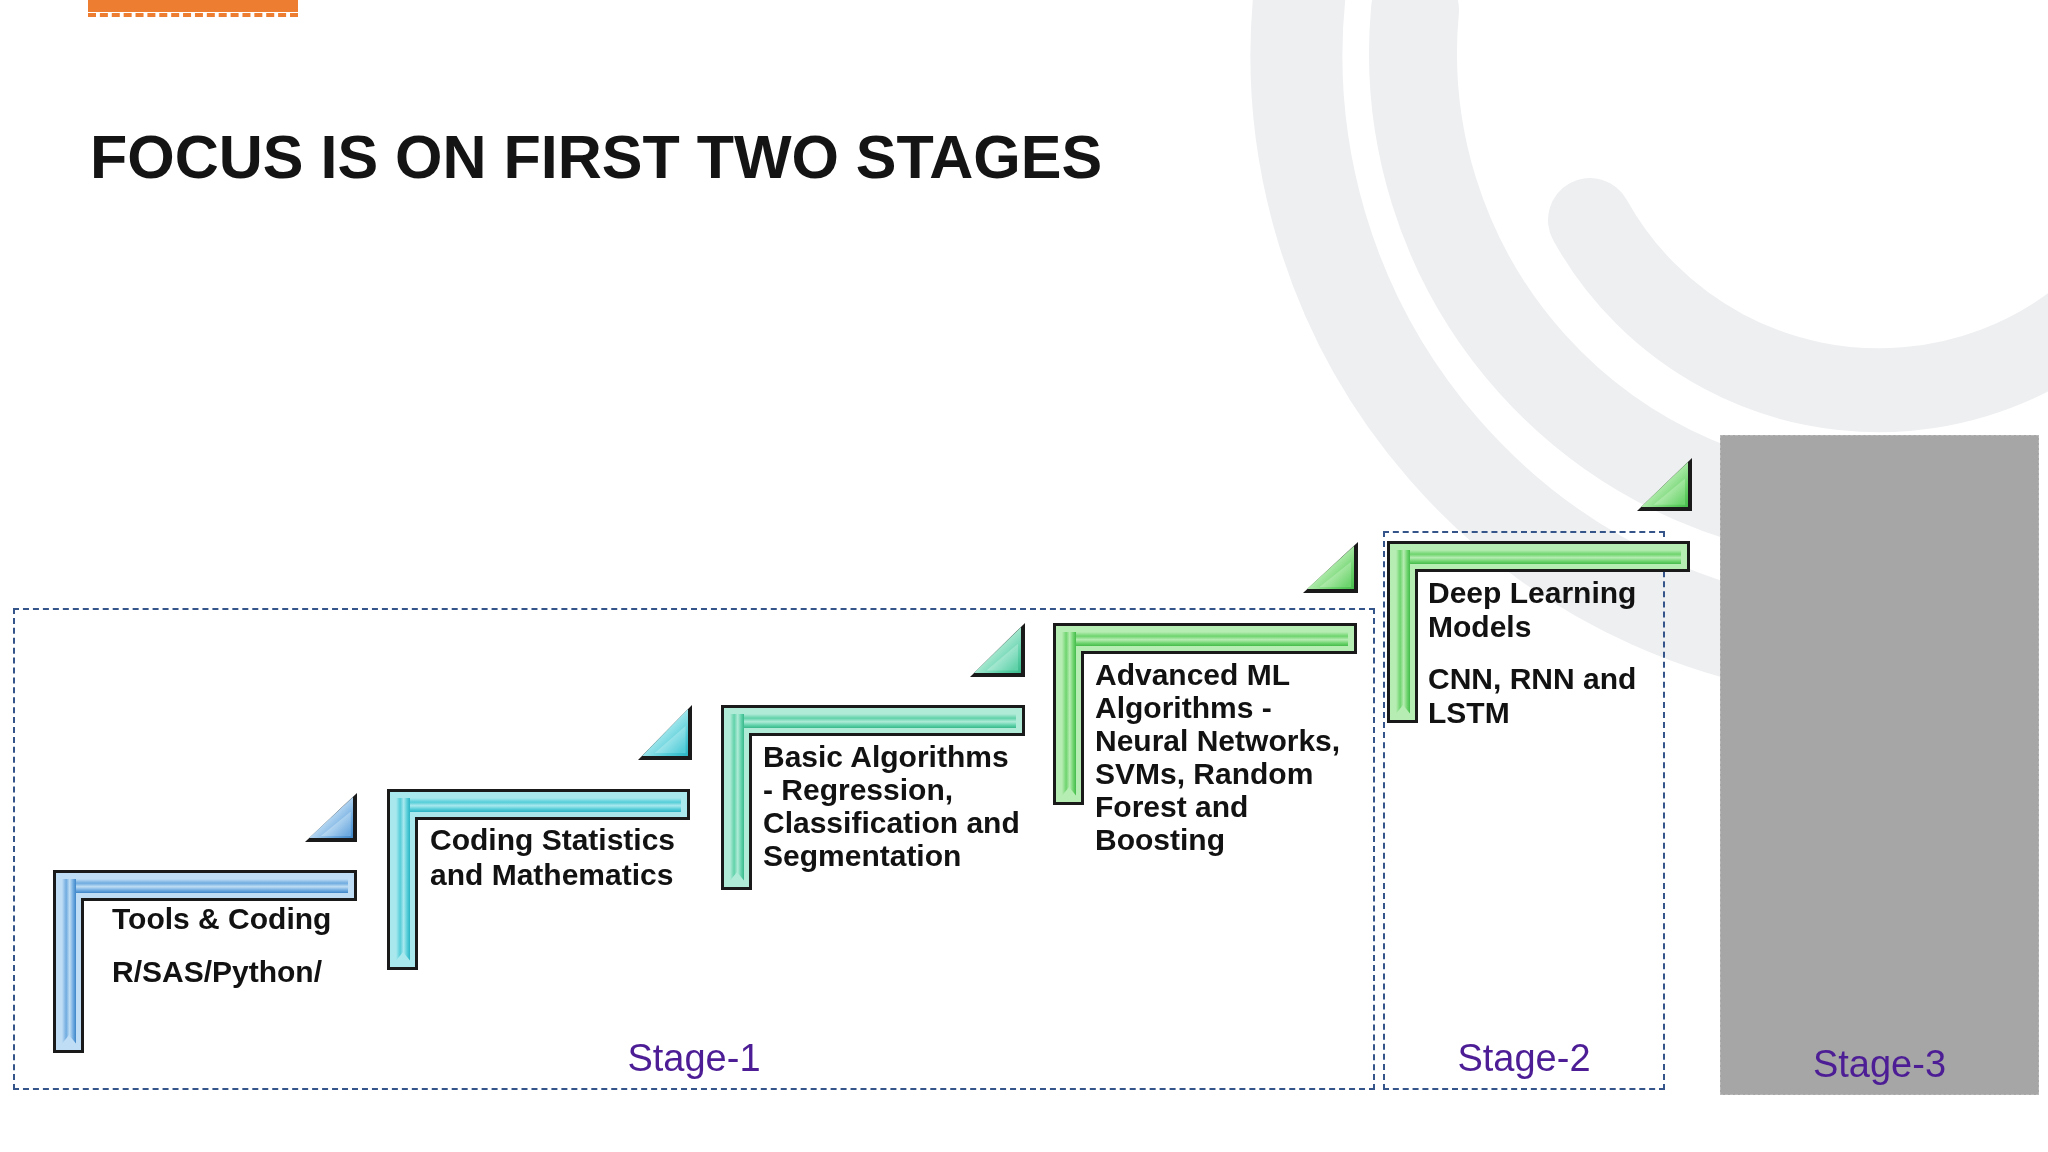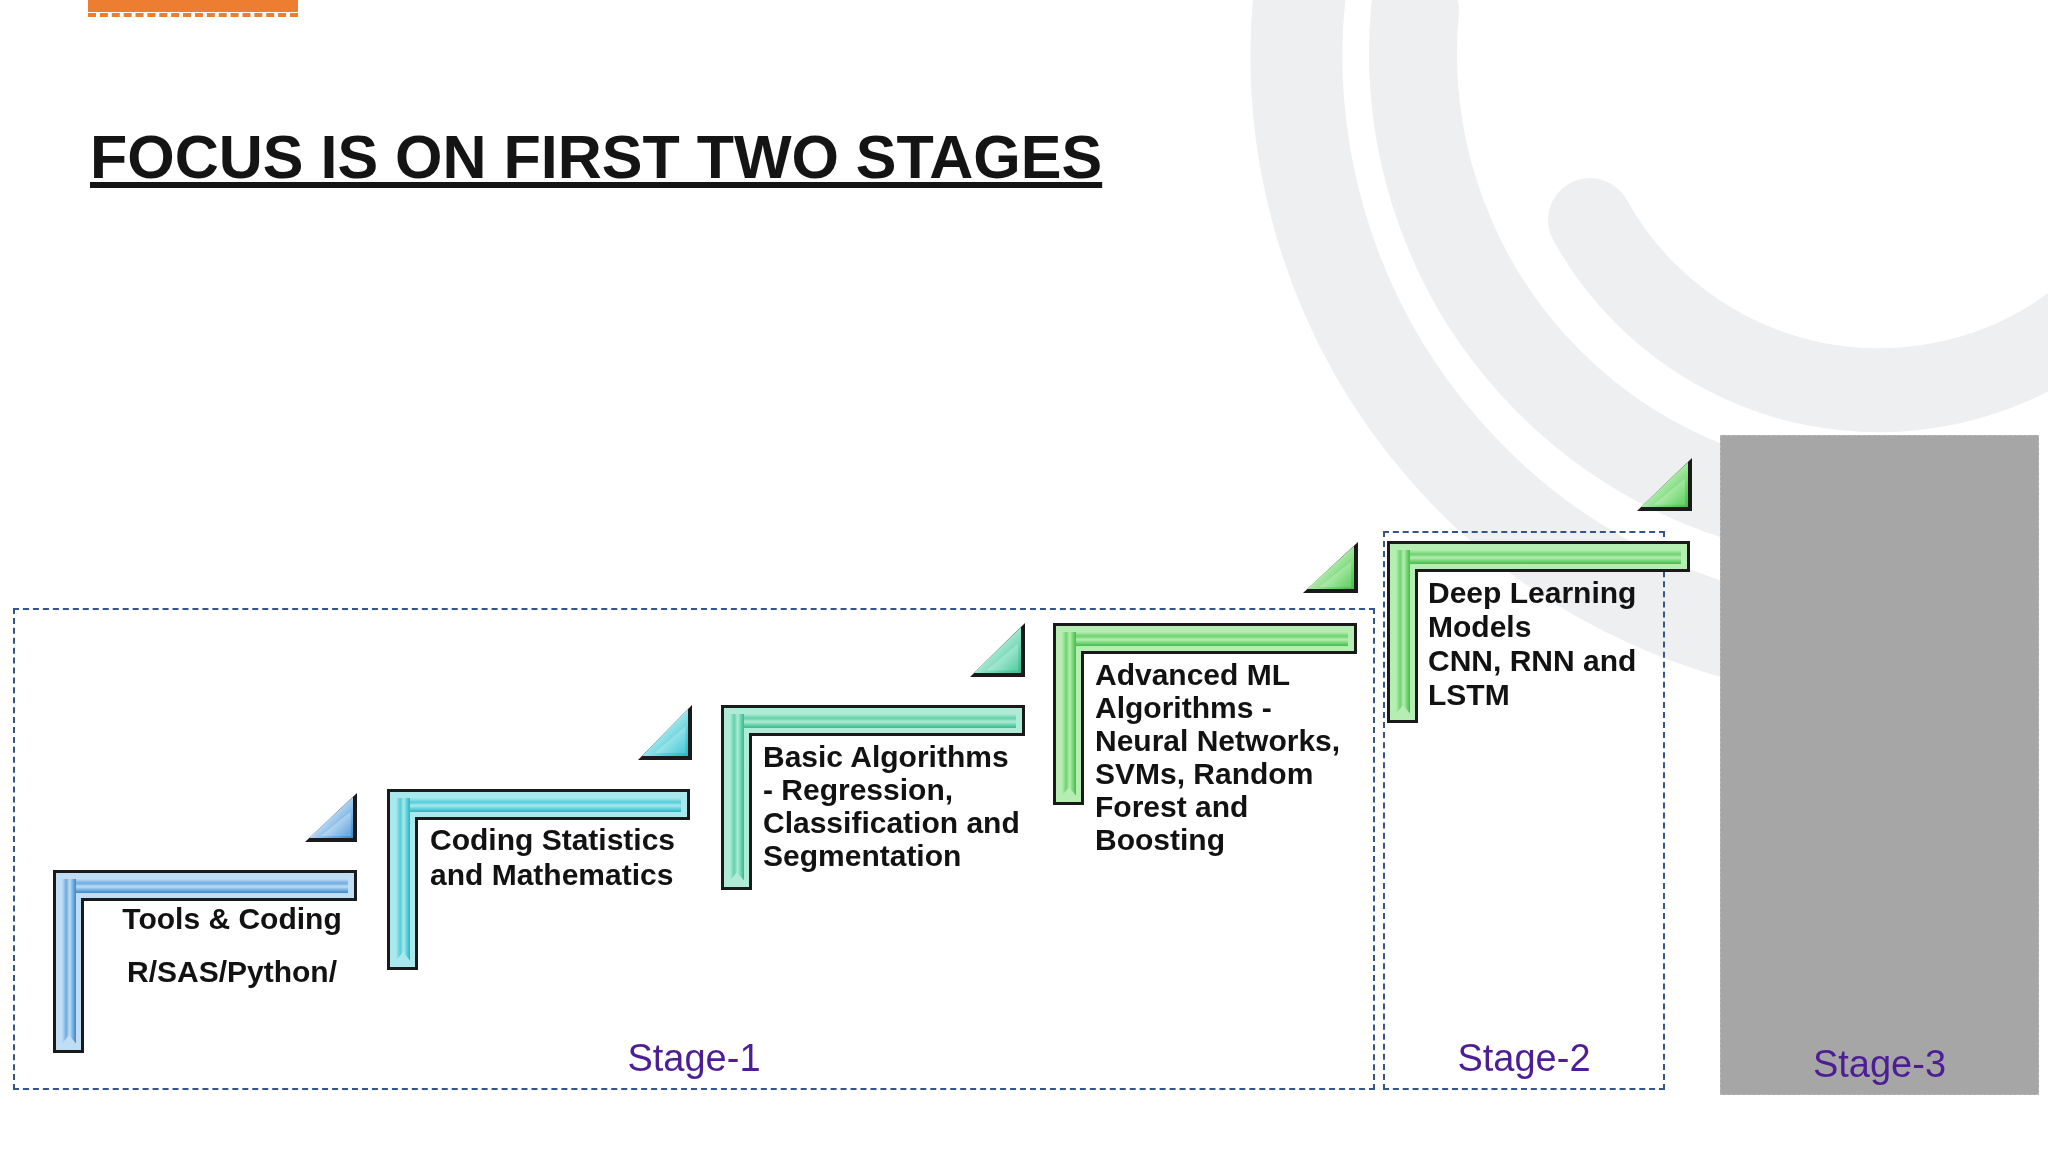--- a/index.html
+++ b/index.html
@@ -13,21 +13,21 @@
   
   #watermark{position:absolute;left:0;top:0;z-index:0;}
 
   
   .accent-bar{left:88px;top:0;width:210px;height:12px;background:#ED7D31;z-index:2;}
   .accent-bar-dashes{left:88px;top:13px;width:210px;height:0;border-bottom:4px dashed #ED7D31;z-index:2;}
 
   
   .title{
     left:90px;top:122px;margin:0;z-index:2;
-    font-size:61px;font-weight:800;color:#141414;letter-spacing:0px;white-space:nowrap;text-decoration:underline;
+    font-size:61px;font-weight:800;color:#141414;letter-spacing:0px;white-space:nowrap;
   }
 
   
   .stage-box{border:2px dashed #35548A;z-index:1;}
   .stage1{left:13px;top:608px;width:1358px;height:478px;}
   .stage2{left:1383px;top:531px;width:278px;height:555px;}
   .stage3{left:1720px;top:435px;width:317px;height:658px;background:#A6A6A6;border:1px dashed #b8b8b8;z-index:1;}
   .stage-label{
     position:absolute;left:0;right:0;bottom:8px;text-align:center;
     font-size:38px;color:#4c1d95;
@@ -86,28 +86,28 @@
   }
   .t1{left:305px;top:793px;width:52px;height:49px;}
   .t2{left:638px;top:705px;width:54px;height:55px;}
   .t3{left:970px;top:623px;width:55px;height:54px;}
   .t4{left:1303px;top:542px;width:55px;height:51px;}
   .t5{left:1637px;top:458px;width:55px;height:53px;}
 
   
   .step-text{z-index:4;color:#121212;font-size:30px;}
   .step-text p{margin:0;font-weight:bold;}
-  .st1{left:97px;top:901px;width:270px;text-align:center;}
+  .st1{left:112px;top:901px;width:270px;}
   .st1 p{line-height:36px;margin-bottom:17px;}
   .st2{left:430px;top:822px;width:292px;line-height:35px;}
   .st3{left:763px;top:740px;width:262px;line-height:33px;}
   .st4{left:1095px;top:658px;width:262px;line-height:33px;}
   .st5{left:1428px;top:576px;width:256px;}
   .st5 p{line-height:34px;}
-  .st5 p + p{margin-top:0;}
+  .st5 p + p{margin-top:18px;}
 </style>
 </head>
 <body>
 
 <svg id="watermark" width="2048" height="1152" viewBox="0 0 2048 1152" aria-hidden="true">
   <g fill="none" stroke="#EEEFF1" stroke-linecap="round">
     <path d="M 1300 -10 A 600 600 0 0 0 1880 655" stroke-width="92"></path>
     <path d="M 1415 10 A 465 465 0 0 0 1872 518" stroke-width="88"></path>
     <path d="M 1590 220 A 330 330 0 0 0 2190 170" stroke-width="84"></path>
   </g>

